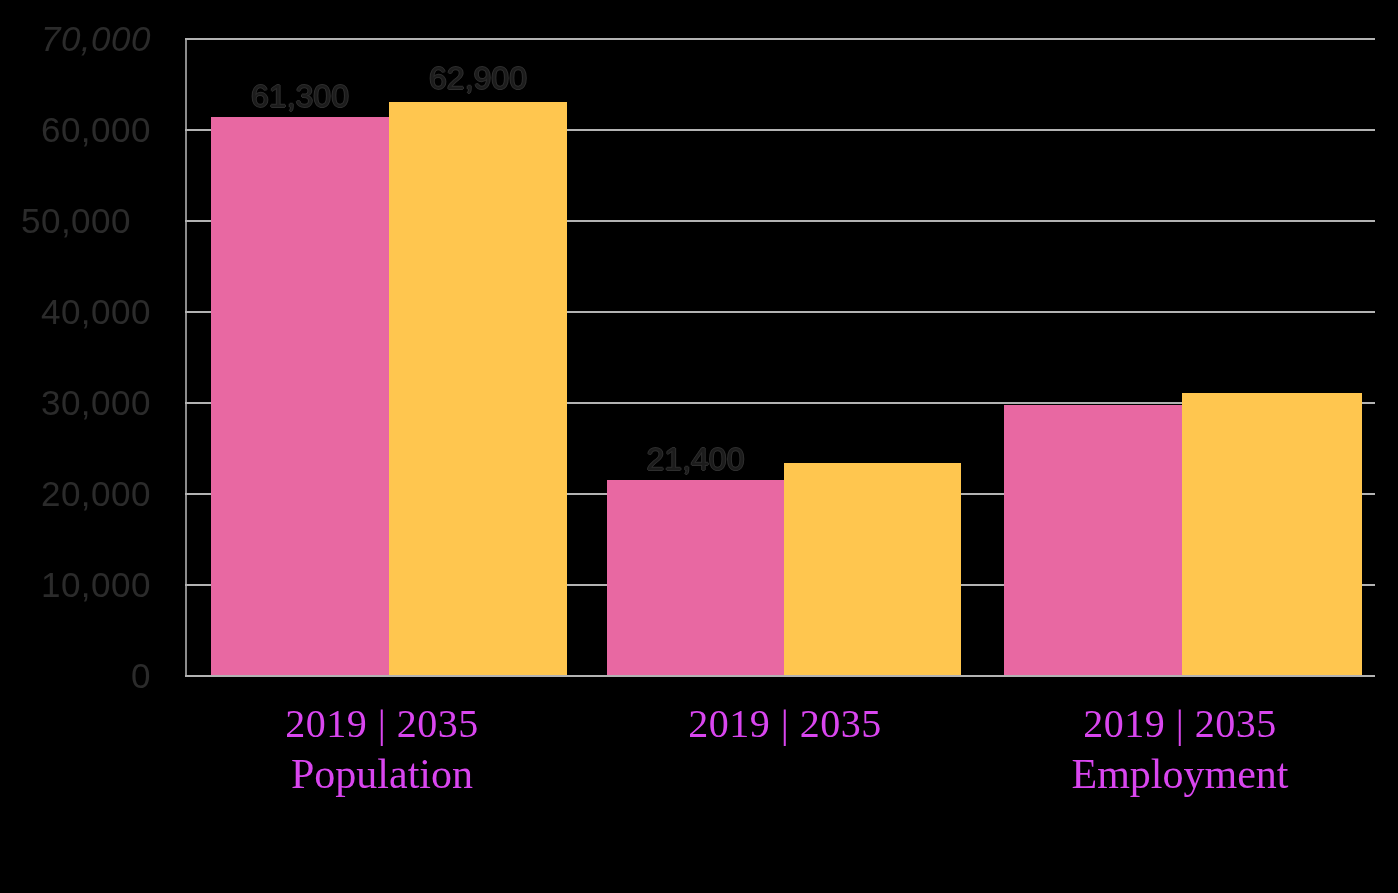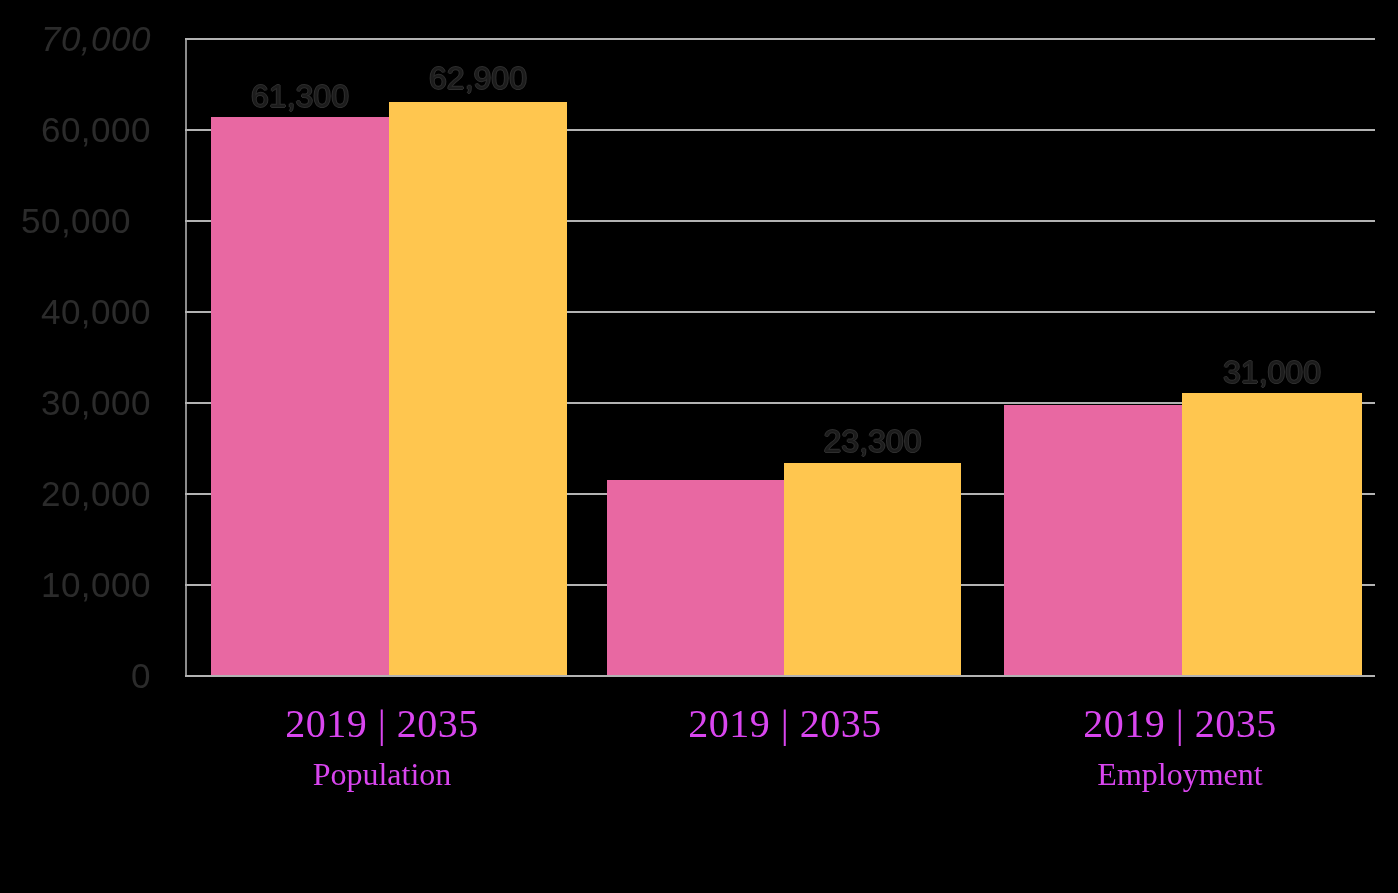--- a/index.html
+++ b/index.html
@@ -96,21 +96,21 @@
     white-space: nowrap;
   }
   .cat-label .cat-years {
     display: block;
     font-size: 40px;
     line-height: 48px;
     letter-spacing: 0.5px;
   }
   .cat-label .cat-name {
     display: block;
-    font-size: 32px;
+    font-size: 42px;
     line-height: 52px;
   }
 </style>
 </head>
 <body>
 
 <div id="chart-root">
 
   <div>
     <div class="y-tick" style="top:21px;font-style:italic;">70,000</div>
@@ -141,23 +141,22 @@
 
     <div class="bar series-2019" style="left:422px; width:177px; height:195px;"></div>
     <div class="bar series-2035" style="left:599px; width:177px; height:212px;"></div>
 
     <div class="bar series-2019" style="left:819px;  width:178px; height:270px;"></div>
     <div class="bar series-2035" style="left:997px;  width:180px; height:282px;"></div>
 
     <div class="bar-value" style="left:26px;  width:178px; top:42px;">61,300</div>
     <div class="bar-value" style="left:204px; width:178px; top:24px;">62,900</div>
 
-    <div class="bar-value" style="left:599px; width:177px; top:387px;">23,300</div>
+    <div class="bar-value" style="left:422px; width:177px; top:405px;">21,400</div>
 
-    <div class="bar-value" style="left:997px; width:180px; top:318px;">31,000</div>
 
   </div>
 
   <div class="cat-label" style="left:185px; top:700px; width:394px;">
     <span class="cat-years">2019 | 2035</span>
     <span class="cat-name">Population</span>
   </div>
 
   <div class="cat-label" style="left:590px; top:700px; width:390px;">
     <span class="cat-years">2019 | 2035</span>

